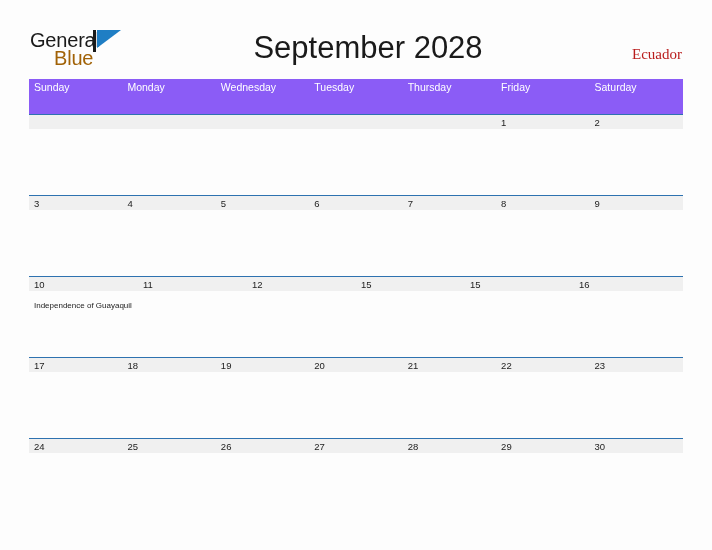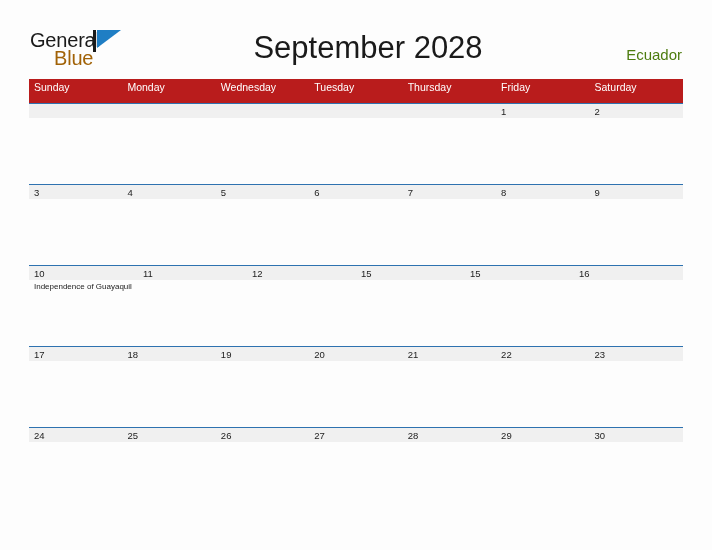--- a/index.html
+++ b/index.html
@@ -74,35 +74,35 @@
     color: #1a1a1a;
     font-family: "Liberation Sans", sans-serif;
     letter-spacing: 0px;
   }
 
   .country {
     position: absolute;
     right: 30px;
     top: 46px;
     font-size: 15px;
-    color: #4d7c0f;
-    font-family: Liberation Sans, sans-serif;
+    color: #b91c1c;
+    font-family: Liberation Serif, serif;
   }
 
   
   .calendar {
     position: absolute;
     left: 29px;
     top: 79px;
     width: 654px;
   }
   .weekday-row {
     display: flex;
-    background: #b91c1c;
-    height: 24px;
+    background: #8b5cf6;
+    height: 35px;
   }
   .weekday {
     flex: 1 1 0;
     color: #ffffff;
     font-size: 10.5px;
     line-height: 17px;
     padding-left: 5px;
     box-sizing: border-box;
     font-family: "Liberation Sans", sans-serif;
     white-space: nowrap;
@@ -145,21 +145,21 @@
     color: #222222;
     font-family: "Liberation Sans", sans-serif;
     display: block;
   }
   .holiday {
     font-size: 8px;
     line-height: 10px;
     color: #222222;
     font-family: "Liberation Sans", sans-serif;
     display: block;
-    margin-top: 2px;
+    margin-top: 10px;
     padding-right: 4px;
     word-wrap: break-word;
   }
   .cell.empty .daynum { visibility: hidden; }
 </style>
 </head>
 <body>
 
 <div class="page">
 

